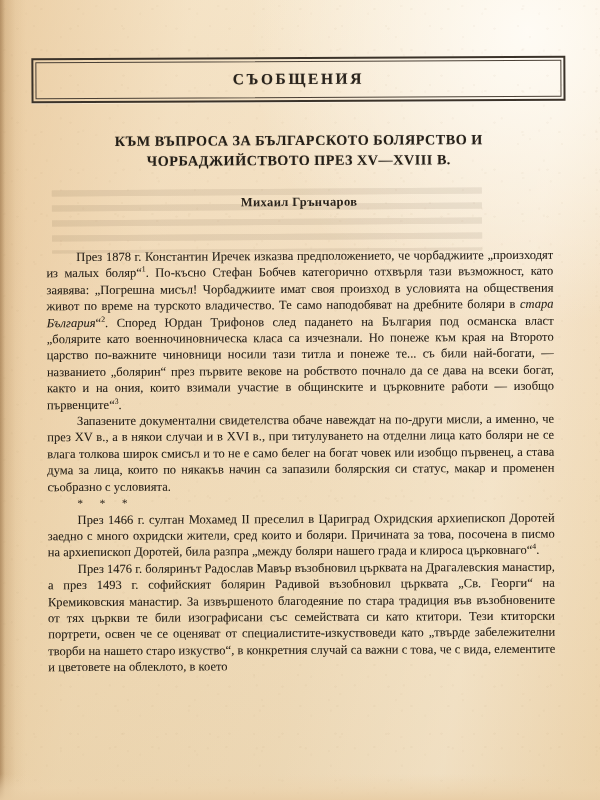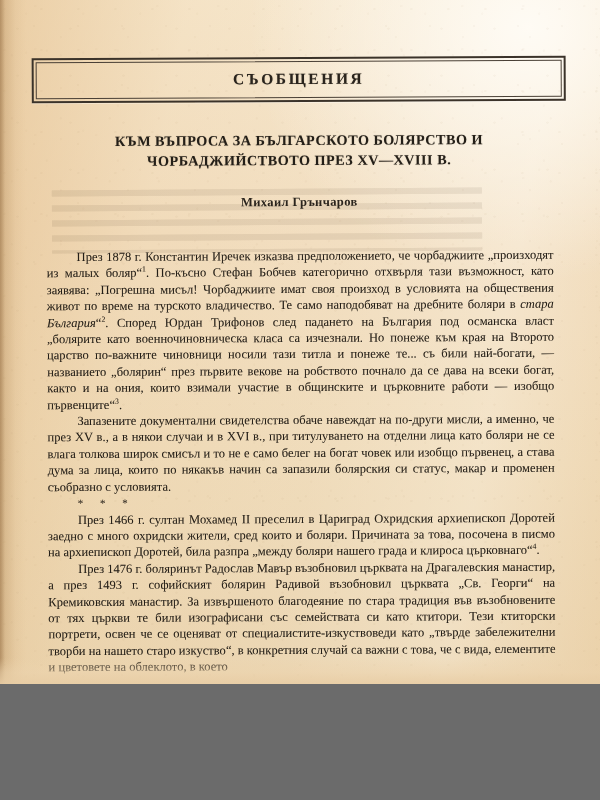--- a/index.html
+++ b/index.html
@@ -4,21 +4,21 @@
 <style>
   html, body {
     margin: 0;
     padding: 0;
     background: #6b6b6b;
   }
 
   .page {
     position: relative;
     width: 600px;
-    height: 684px;
+    height: 800px;
     overflow: hidden;
     font-family: "Liberation Serif", "DejaVu Serif", serif;
     background-color: #f2e0c2;
     background-image:
       radial-gradient(ellipse 75% 60% at 88% 4%, rgba(255,252,246,0.95) 0%, rgba(255,250,240,0.0) 62%),
       linear-gradient(100deg, rgba(226,186,132,0.55) 0%, rgba(240,214,174,0.22) 26%, rgba(253,246,233,0.10) 55%, rgba(255,250,240,0.30) 78%, rgba(236,205,160,0.30) 100%),
       linear-gradient(182deg, #f6e7cd 0%, #f1dcbd 35%, #eed9b6 66%, #e9d2ac 100%);
   }
 
   

